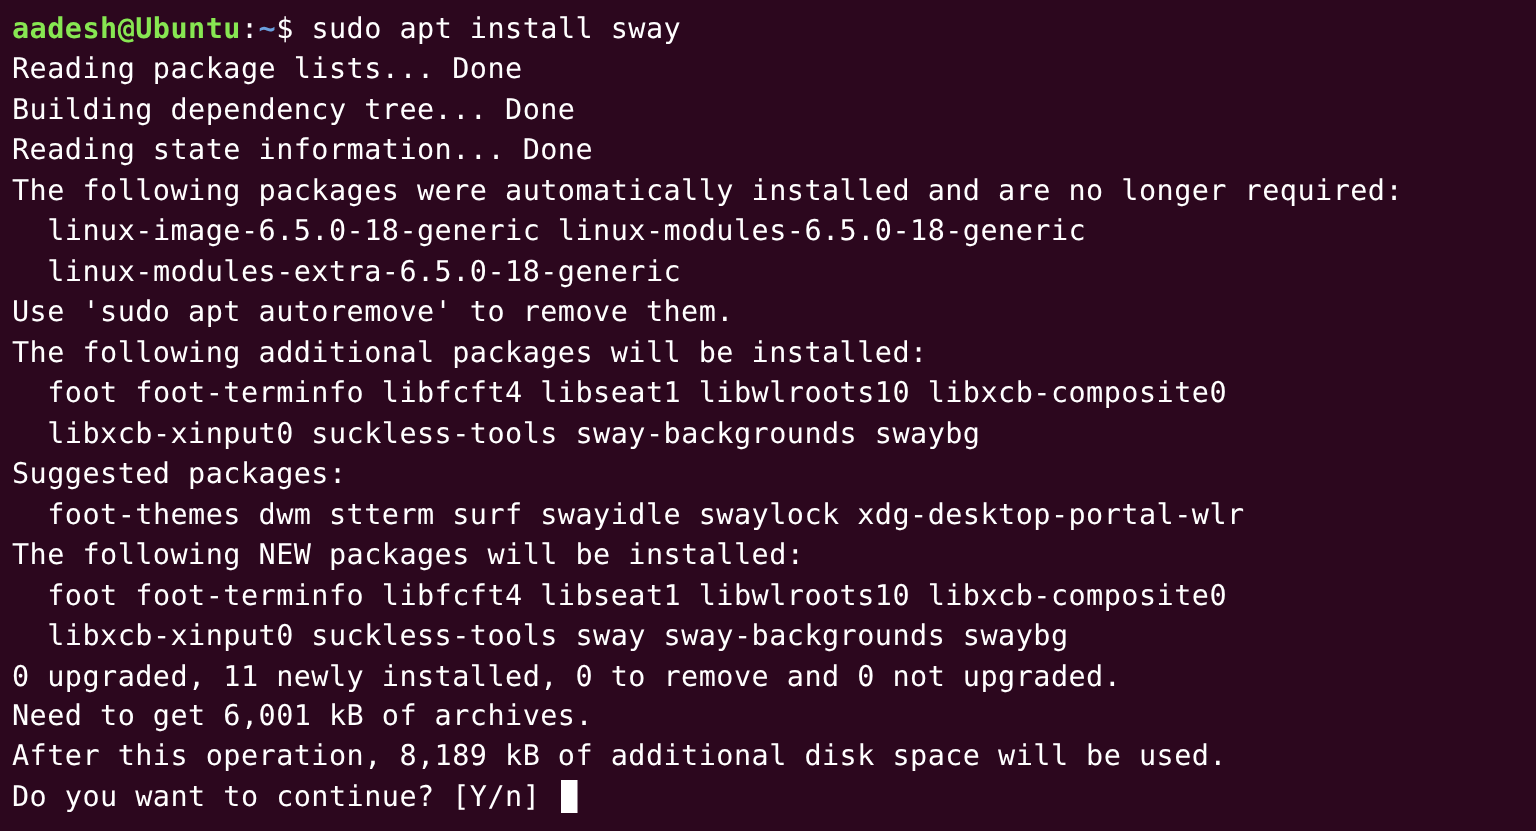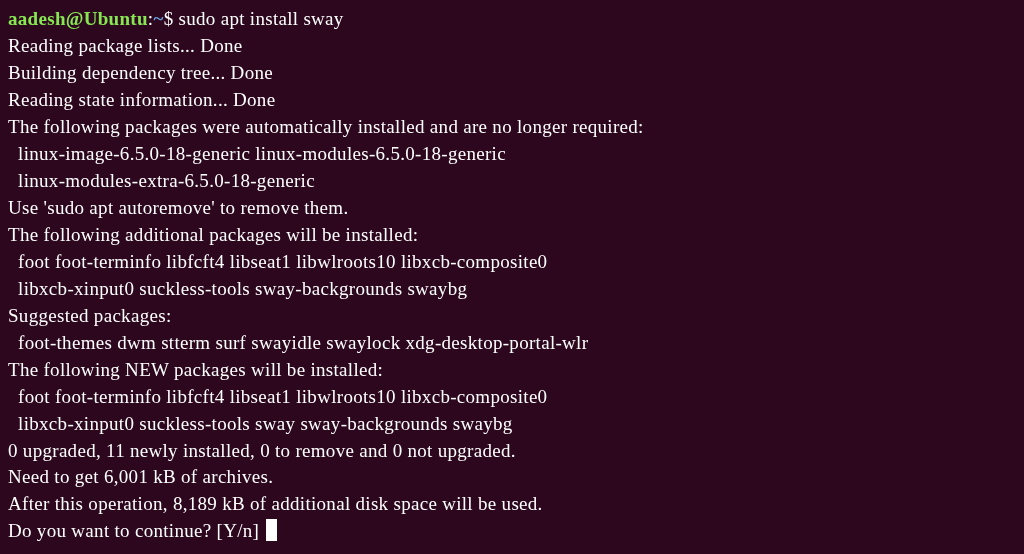--- a/index.html
+++ b/index.html
@@ -1,19 +1,18 @@
 <!DOCTYPE html>
 <html><head>
   <meta charset="utf-8">
   <style>
     * {
       margin: 0;
       padding: 0;
       box-sizing: border-box;
-      font-family: Liberation Serif, serif;
     }
     body {
       background-color: #2c071e;
       font-family: 'DejaVu Sans Mono', 'Liberation Mono', 'Consolas', monospace;
       font-size: 19px;
       line-height: 1.42;
       color: #ffffff;
       padding: 6px 8px;
       width: 1024px;
       height: 554px;

